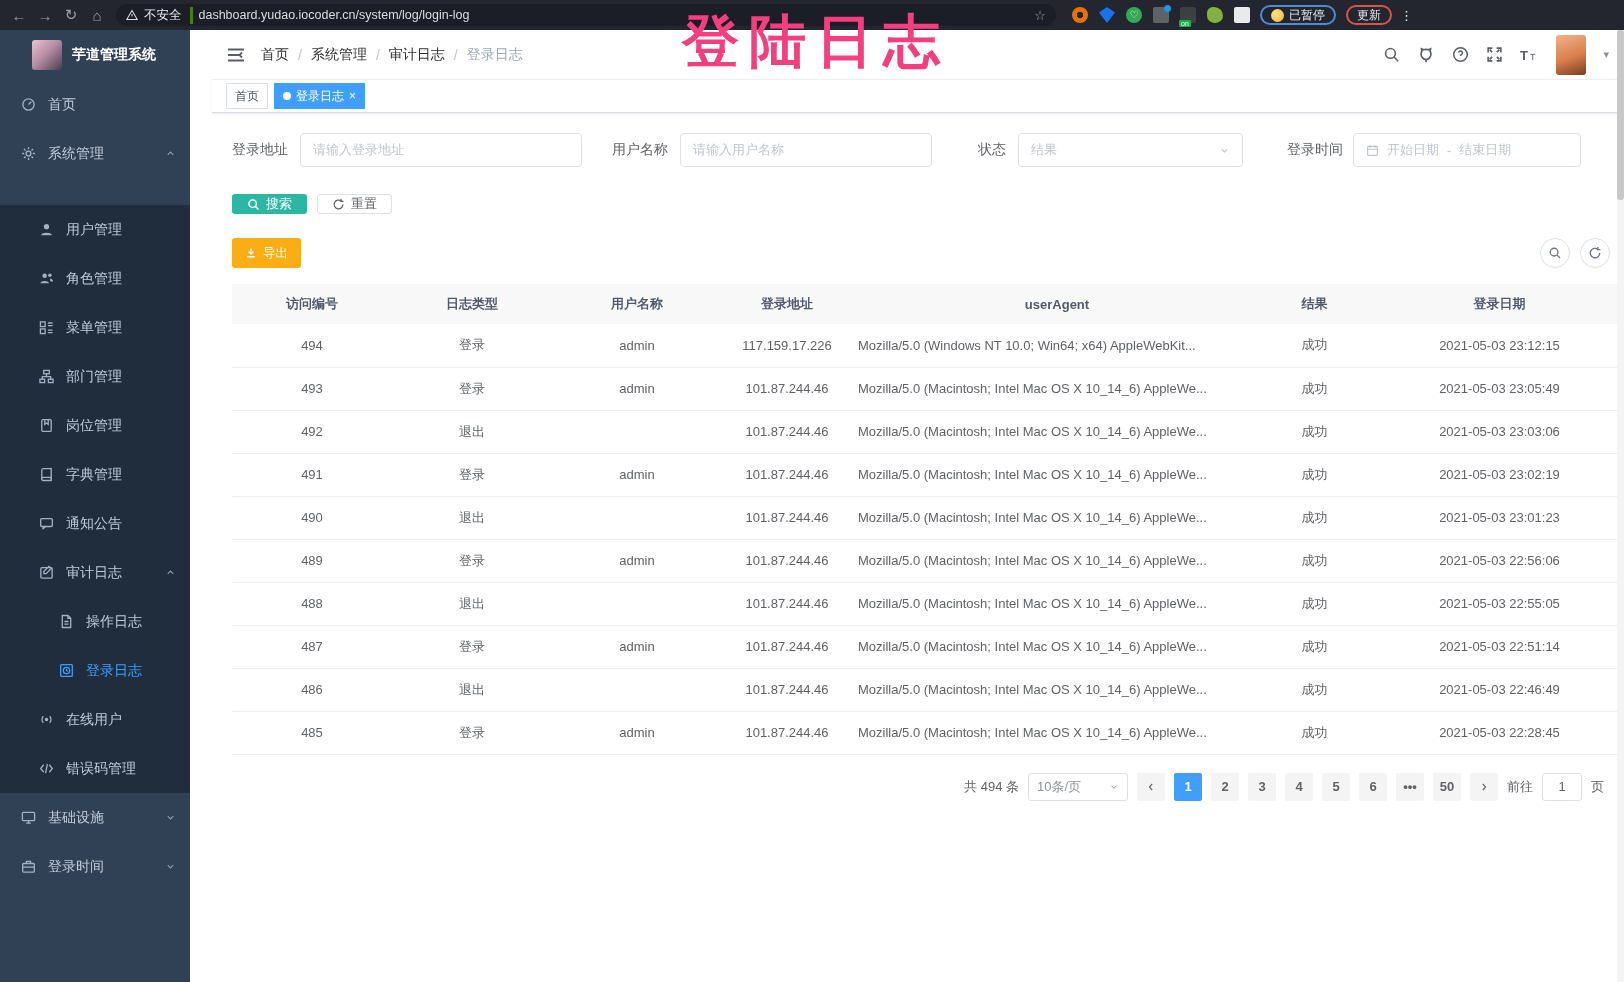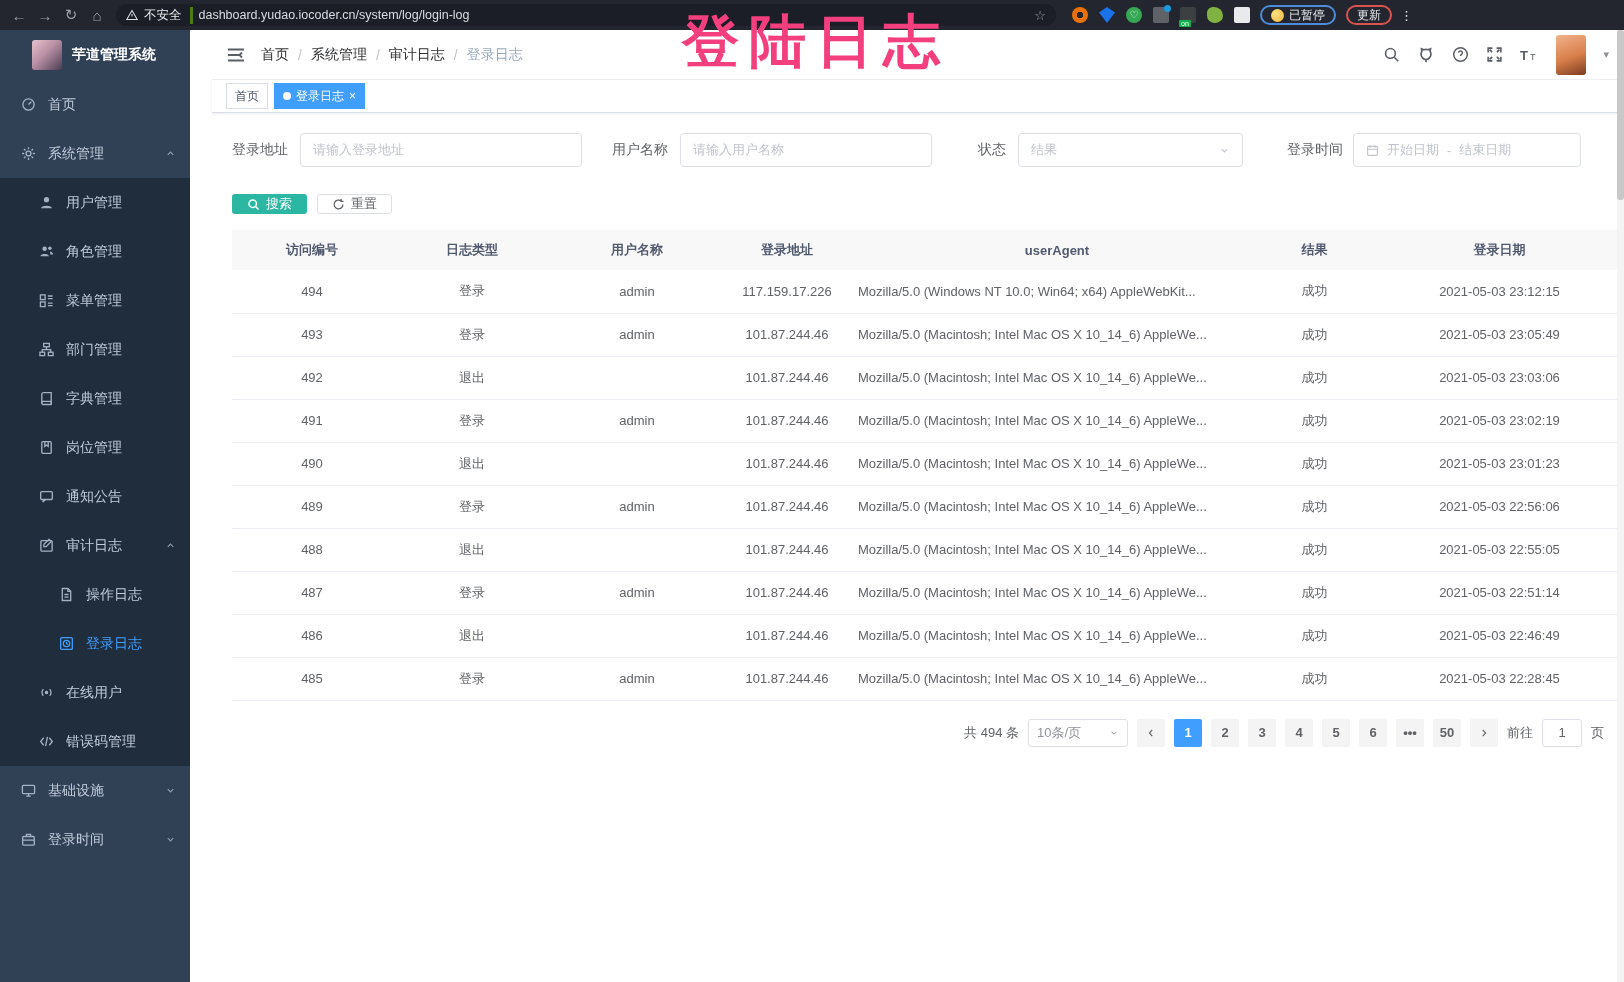--- a/index.html
+++ b/index.html
@@ -39,21 +39,21 @@
 
   
   .sidebar { width:190px; background:#304156; color:#bfcbd9; flex-shrink:0; overflow:hidden; }
   .logo-row { height:50px; display:flex; align-items:center; padding-left:32px; gap:10px; }
   .logo-img { width:30px; height:30px; border-radius:3px; background:linear-gradient(135deg,#e9c3cf 0%,#b98fa4 45%,#4a3d52 100%); flex-shrink:0; }
   .logo-title { color:#fff; font-size:14px; font-weight:bold; white-space:nowrap; }
   .s-item { height:49px; display:flex; align-items:center; font-size:14px; color:#bfcbd9; cursor:pointer; white-space:nowrap; }
   .lvl1 { padding-left:20px; }
   .lvl2 { padding-left:38px; }
   .lvl3 { padding-left:58px; }
-  .submenu { background:#1f2d3d; }
+  .submenu { background:#1f2d3d;margin-top:27px; }
   .mi { width:16px; height:16px; margin-right:12px; display:flex; align-items:center; justify-content:center; color:#a3b1c4; flex-shrink:0; font-size:13px; }
   .s-item.active, .s-item.active .mi { color:#409eff; }
   .chev { margin-left:auto; margin-right:14px; color:#8f9bb0; }
   .chev svg { width:11px; height:11px; }
   .chev.up svg { transform:rotate(180deg); }
 
   
   .main { flex:1; display:flex; flex-direction:column; background:#fff; min-width:0; }
   .navbar { height:50px; display:flex; align-items:center; padding:0 15px; border-bottom:1px solid #f1f1f1; }
   .hamburger { color:#5a5e66; cursor:pointer; }
@@ -214,34 +214,34 @@
               <rect x="1" y="10.9" width="5" height="3.6"></rect>
               <rect x="10" y="10.9" width="5" height="3.6"></rect>
               <path d="M8 5.1v3M3.5 10.9V8.1h9v2.8"></path>
             </svg>
           </span>
         <span>部门管理</span>
       </div>
       <div class="s-item lvl2">
         <span class="mi">
             <svg width="15" height="15" viewBox="0 0 16 16" fill="none" stroke="currentColor" stroke-width="1.4">
+              <rect x="3" y="1.8" width="10" height="12.4" rx="1"></rect>
+              <path d="M6.2 1.8v5l1.8-1.4 1.8 1.4v-5"></path>
+            </svg>
+          </span>
+        <span>岗位管理</span>
+      </div>
+      <div class="s-item lvl2">
+        <span class="mi">
+            <svg width="15" height="15" viewBox="0 0 16 16" fill="none" stroke="currentColor" stroke-width="1.4">
               <path d="M3 13V3.4A1.6 1.6 0 0 1 4.6 1.8H13v11.4"></path>
               <path d="M3 13a1.4 1.4 0 0 0 1.4 1.4H13V11H4.4A1.4 1.4 0 0 0 3 13z"></path>
             </svg>
           </span>
         <span>字典管理</span>
-      </div>
-      <div class="s-item lvl2">
-        <span class="mi">
-            <svg width="15" height="15" viewBox="0 0 16 16" fill="none" stroke="currentColor" stroke-width="1.4">
-              <rect x="3" y="1.8" width="10" height="12.4" rx="1"></rect>
-              <path d="M6.2 1.8v5l1.8-1.4 1.8 1.4v-5"></path>
-            </svg>
-          </span>
-        <span>岗位管理</span>
       </div>
       <div class="s-item lvl2">
         <span class="mi">
             <svg width="15" height="15" viewBox="0 0 16 16" fill="none" stroke="currentColor" stroke-width="1.4">
               <rect x="1.8" y="2.8" width="12.4" height="8.4" rx="1"></rect>
               <path d="M5 11.2L4 14l3-2.8"></path>
             </svg>
           </span>
         <span>通知公告</span>
       </div>
@@ -438,20 +438,48 @@
           <span>
               <svg width="13" height="13" viewBox="0 0 16 16" fill="none" stroke="currentColor" stroke-width="1.6">
                 <path d="M13.4 8A5.4 5.4 0 1 1 11.6 4"></path>
                 <path d="M11.2 1.2v3h3"></path>
               </svg>
             </span>
           <span>重置</span>
         </div>
       </div>
 
+      <div class="export-row">
+        <div class="btn btn-export">
+          <span>
+              <svg width="12" height="12" viewBox="0 0 16 16" fill="none" stroke="currentColor" stroke-width="1.8">
+                <path d="M8 2v7.2M4.8 6.4L8 9.6l3.2-3.2M3 13h10"></path>
+              </svg>
+            </span>
+          <span>导出</span>
+        </div>
+        <div class="tool-circles">
+          <div class="circle-btn">
+              <span>
+                <svg width="14" height="14" viewBox="0 0 16 16" fill="none" stroke="currentColor" stroke-width="1.5">
+                  <circle cx="7" cy="7" r="4.4"></circle>
+                  <path d="M10.4 10.4L13.8 13.8"></path>
+                </svg>
+              </span>
+            </div>
+          <div class="circle-btn">
+              <span>
+                <svg width="14" height="14" viewBox="0 0 16 16" fill="none" stroke="currentColor" stroke-width="1.5">
+                  <path d="M13.4 8A5.4 5.4 0 1 1 11.6 4"></path>
+                  <path d="M11.2 1.2v3h3"></path>
+                </svg>
+              </span>
+            </div>
+        </div>
+      </div>
 
       <table>
         <colgroup>
           <col style="width:160px">
             <col style="width:160px">
             <col style="width:170px">
             <col style="width:130px">
             <col style="width:410px">
             <col style="width:105px">
             <col style="width:265px">

